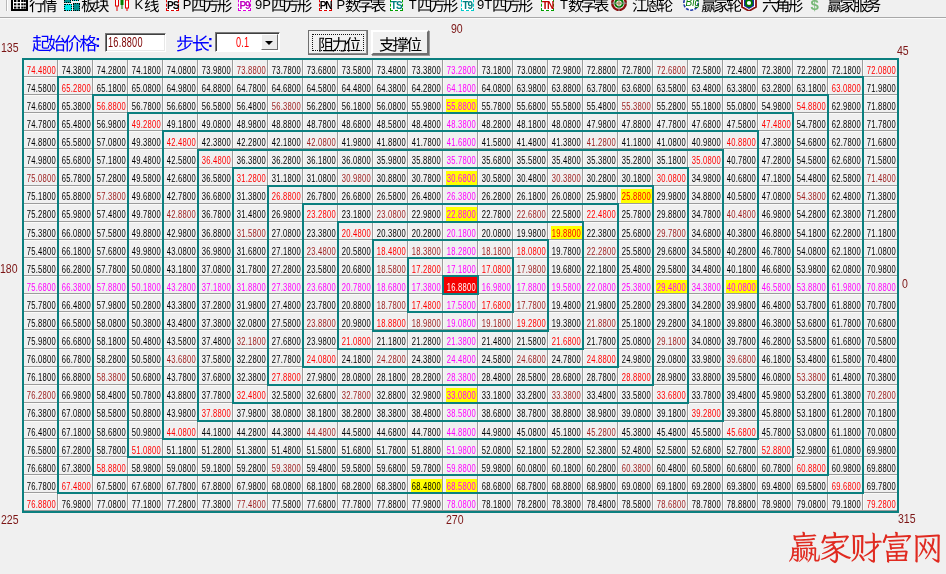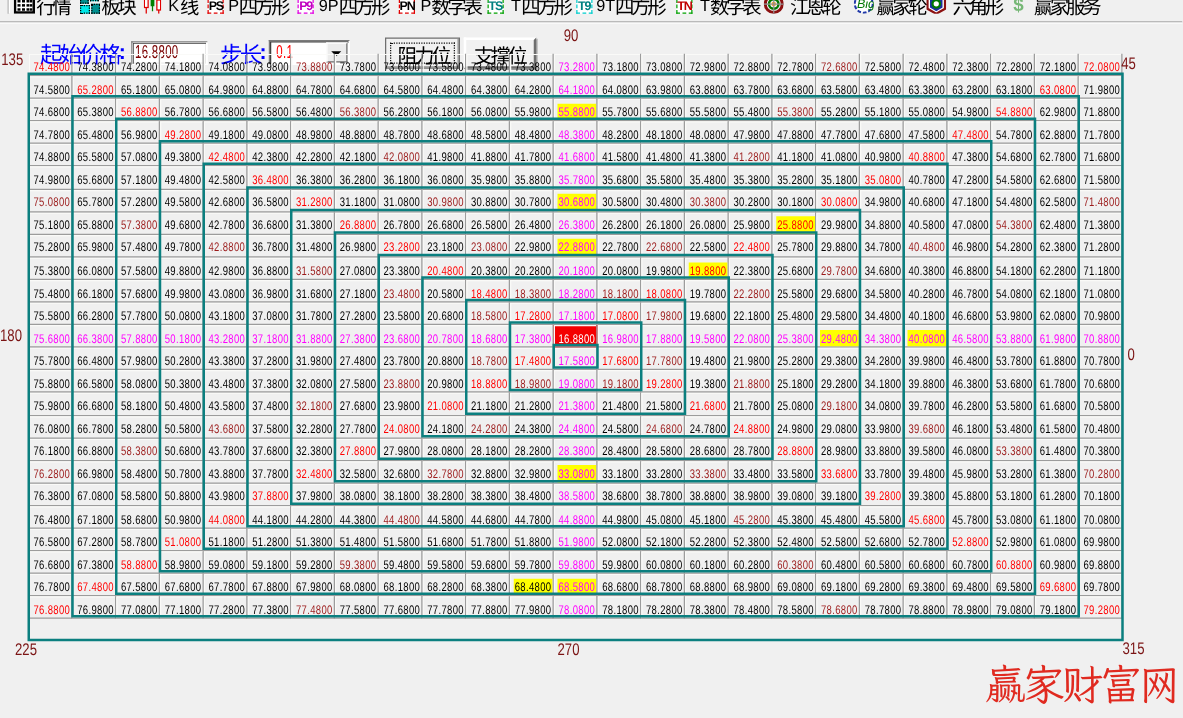--- a/index.html
+++ b/index.html
@@ -1,28 +1,28 @@
 <!DOCTYPE html>
 <html><head><meta charset="utf-8"><style>
 *{box-sizing:border-box;margin:0;padding:0}
 html,body{width:946px;height:574px;overflow:hidden}
 body{position:relative;background:#F0F0F0;font-family:"Liberation Sans",sans-serif}
-#g{position:absolute;left:23px;top:43px;display:grid;grid-template-columns:repeat(25,35px);grid-auto-rows:18.1px}
+#g{position:absolute;left:23px;top:59px;display:grid;grid-template-columns:repeat(25,35px);grid-auto-rows:18.1px}
 #g i{font-style:normal;display:block;overflow:hidden;border-right:1px solid #9C9C9C;border-bottom:1px solid #9C9C9C;box-shadow:inset 1px 1px 0 #FAFAF8;line-height:16px;padding-top:1.7px;white-space:nowrap;padding-left:3px}
 #g b{font-weight:400;display:inline-block;font-size:10px;letter-spacing:.35px;transform:scaleX(.76);transform-origin:0 60%}
 .m{color:#FF00FF}.r{color:#FF0000}.d{color:#9B1B1B}
 .my{color:#FF00FF;background:#FFFF00}.ry{color:#FF0000;background:#FFFF00}.y{background:#FFFF00}
 .c0{background:#F40000}.w{color:#fff}
 #g b{padding:0 1px}
 .q{position:absolute;border:2px solid #0B7F7F;pointer-events:none}
 .lb{position:absolute;font-size:13.5px;line-height:13.5px;color:#7B1414;white-space:nowrap}
 .sq{display:inline-block;transform:scaleX(.78);transform-origin:0 50%}
 .sq2{display:inline-block;font-weight:400;font-size:15px;letter-spacing:.4px;transform:scaleX(.61);transform-origin:0 50%}
 #inp{position:absolute;left:105px;top:33px;width:61px;height:18.5px;background:#fff;border:1px solid;border-color:#7A7A7A #FFF #FFF #7A7A7A;box-shadow:inset 1px 1px 0 #404040,inset -1px -1px 0 #E8E8E8;line-height:16px;padding-left:2px}
-#cmb{position:absolute;left:215px;top:31.5px;width:65px;height:20.5px;background:#fff;border:1px solid;border-color:#7A7A7A #FFF #FFF #7A7A7A;box-shadow:inset 1px 1px 0 #404040;line-height:18px;padding-left:5px}
+#cmb{position:absolute;left:215px;top:31.5px;width:65px;height:20.5px;background:#fff;border:1px solid;border-color:#7A7A7A #FFF #FFF #7A7A7A;box-shadow:inset 1px 1px 0 #404040;line-height:18px;padding-left:20px}
 #arr{position:absolute;right:1.5px;top:1.5px;width:16.5px;height:15.5px;background:#ECECEC;border:1px solid;border-color:#FFF #6E6E6E #6E6E6E #FFF}
 #tri{position:absolute;left:3px;top:6px;width:0;height:0;border:4.5px solid transparent;border-top:4.5px solid #000}
 #b1{position:absolute;left:308px;top:30px;width:60px;height:24.5px;background:#F1F1F1;border:1px solid #6F6F6F;box-shadow:inset -1px -1px 0 #909090}
 #foc{position:absolute;left:3px;top:3px;right:3px;bottom:3px;border:1px dotted #111}
 #b2{position:absolute;left:370.5px;top:30px;width:58.5px;height:24.5px;background:#F1F1F1;border:2px solid;border-color:#FFF #6E6E6E #6E6E6E #FFF;box-shadow:1px 1px 0 #9A9A9A}
 </style></head><body>
 <svg width="0" height="0" style="position:absolute">
     <defs>
       <path id="g0" d="M435 -780V-708H927V-780ZM267 -841C216 -768 119 -679 35 -622C48 -608 69 -579 79 -562C169 -626 272 -724 339 -811ZM391 -504V-432H728V-17C728 -1 721 4 702 5C684 6 616 6 545 3C556 25 567 56 570 77C668 77 725 77 759 66C792 53 804 30 804 -16V-432H955V-504ZM307 -626C238 -512 128 -396 25 -322C40 -307 67 -274 78 -259C115 -289 154 -325 192 -364V83H266V-446C308 -496 346 -548 378 -600Z"></path>
       <path id="g1" d="M152 -840V79H220V-840ZM73 -647C67 -569 51 -458 27 -390L86 -370C109 -445 125 -561 129 -640ZM229 -674C250 -627 273 -564 282 -526L335 -552C325 -588 301 -648 279 -694ZM446 -210H808V-134H446ZM446 -267V-342H808V-267ZM590 -840V-762H334V-704H590V-640H358V-585H590V-516H304V-458H958V-516H664V-585H903V-640H664V-704H928V-762H664V-840ZM376 -400V79H446V-77H808V-5C808 7 803 11 790 12C776 13 728 13 677 11C686 29 696 57 699 76C770 76 815 76 843 64C871 53 879 33 879 -4V-400Z"></path>
@@ -891,21 +891,21 @@
 <div class="q" style="left:127px;top:112.3px;width:667px;height:345.9px"></div>
 <div class="q" style="left:92px;top:94.2px;width:737px;height:382.1px"></div>
 <div class="q" style="left:57px;top:76.1px;width:807px;height:418.3px"></div>
 <div class="q" style="left:22px;top:58px;width:877px;height:454.5px"></div>
 <div class="q" style="left:442px;top:275.2px;width:37px;height:20.1px"></div>
 <div class="lb" style="left:0.8px;top:40.9px"><span class="sq">135</span></div>
 <div class="lb" style="left:450.9px;top:22px"><span class="sq">90</span></div>
 <div class="lb" style="left:897px;top:43.9px"><span class="sq">45</span></div>
 <div class="lb" style="left:0.2px;top:262px"><span class="sq">180</span></div>
 <div class="lb" style="left:902px;top:276.8px"><span class="sq">0</span></div>
-<div class="lb" style="left:12px;top:513.4px"><span class="sq">225</span></div>
+<div class="lb" style="left:1px;top:513.4px"><span class="sq">225</span></div>
 <div class="lb" style="left:446.4px;top:513.2px"><span class="sq">270</span></div>
 <div class="lb" style="left:898px;top:512px"><span class="sq">315</span></div>
 <svg style="position:absolute;left:786.5px;top:531.4px;overflow:visible" width="156.5" height="49.3">
     <g fill="#E02A20" transform="translate(0,28.56) scale(0.034)">
       <use href="#g31" x="0"></use>
       <use href="#g32" x="909"></use>
       <use href="#g33" x="1818"></use>
       <use href="#g34" x="2726"></use>
       <use href="#g35" x="3635"></use>
     </g>

